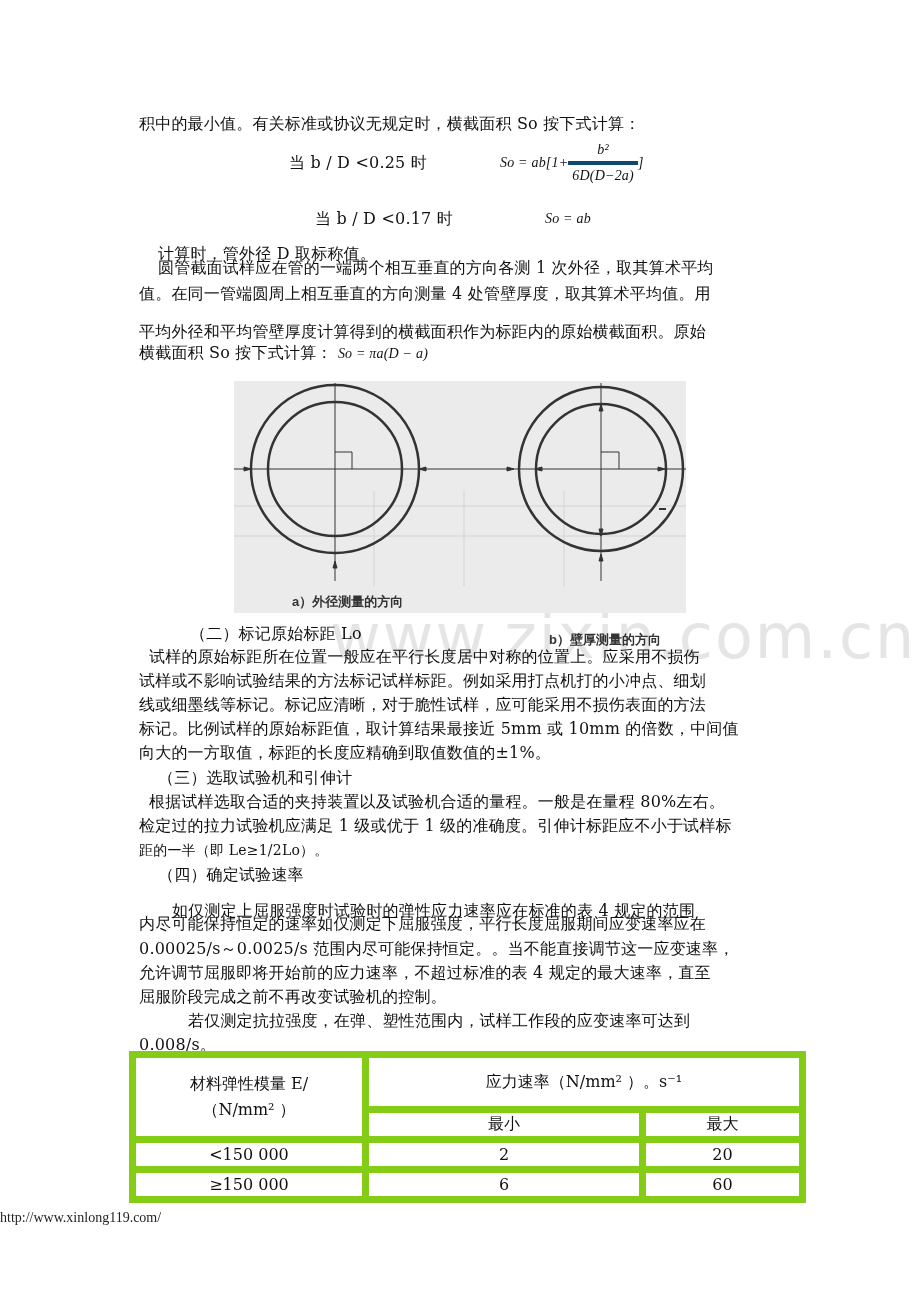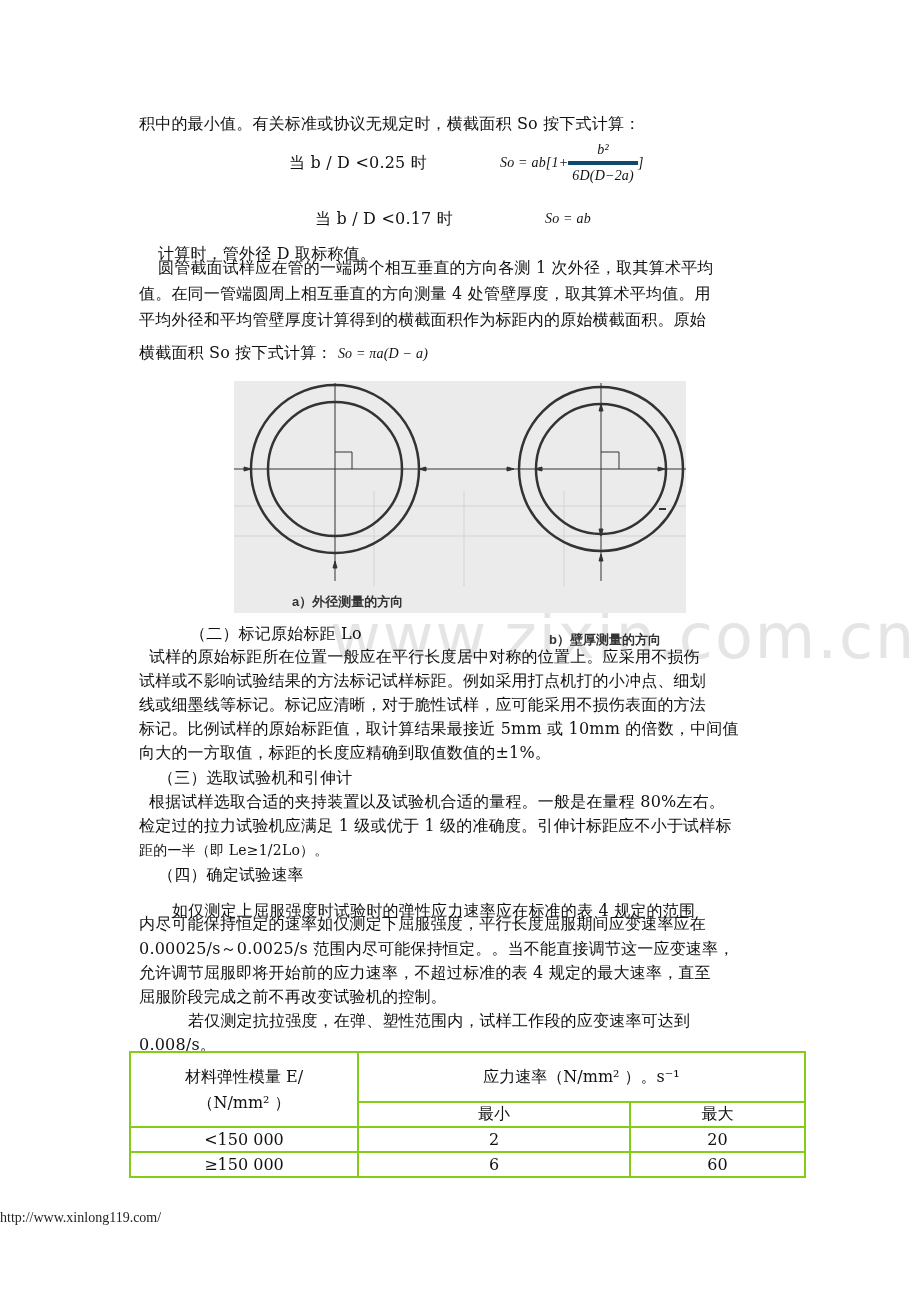--- a/index.html
+++ b/index.html
@@ -8,21 +8,21 @@
   .line { position:absolute; left:139px; font-size:16px; line-height:22px; white-space:nowrap; letter-spacing:0.2px; }
   .math { font-family:"Liberation Serif",serif; font-style:italic; font-size:14px; }
   .frac { display:inline-block; vertical-align:middle; text-align:center; }
   .frac .num { display:block; border-bottom:4px solid #0c4a6e; padding:0 4px; }
   .frac .den { display:block; padding:0 4px; }
   .watermark { position:absolute; left:330px; top:600px; font-family:"DejaVu Sans",sans-serif; font-size:62px; color:rgba(180,180,180,0.35); letter-spacing:2px; }
   .figure { position:absolute; left:234px; top:381px; width:452px; height:232px; background:#ebebeb; }
   .figure svg { position:absolute; left:0; top:0; }
   .caption { position:absolute; top:212px; font-family:Liberation Sans, sans-serif; font-size:13px; font-weight:bold; color:#333; }
   table.rate { position:absolute; left:129px; top:1051px; width:677px; border-collapse:collapse; font-size:16px; }
-  table.rate td { border:2px solid #84cc16; text-align:center; height:23px; padding:0; }
+  table.rate td { border:7px solid #84cc16; text-align:center; height:23px; padding:0; }
   .footer { position:absolute; top:1210px; left:0; width:920px; text-align:left; font-family:"Liberation Serif",serif; font-size:14px; color:#222; }
 </style>
 </head>
 <body>
 
 <div class="watermark">www.zixin.com.cn</div>
 
 <div class="line" style="top:113px;">积中的最小值。有关标准或协议无规定时，横截面积 So 按下式计算：</div>
 
 <div class="line" style="top:152px; left:289px;">当  b / D &lt;0.25 时</div>
@@ -34,21 +34,21 @@
   </span>
   <span>]</span>
 </div>
 
 <div class="line" style="top:208px; left:315px;">当  b / D &lt;0.17 时</div>
 <div class="line math" style="top:208px; left:545px;">So = ab</div>
 
 <div class="line" style="top:233px; left:158px;margin-top:10px;">计算时，管外径 D 取标称值。</div>
 <div class="line" style="top:257px; left:158px;">圆管截面试样应在管的一端两个相互垂直的方向各测 1 次外径，取其算术平均</div>
 <div class="line" style="top:283px;">值。在同一管端圆周上相互垂直的方向测量 4 处管壁厚度，取其算术平均值。用</div>
-<div class="line" style="top:309px;text-align:right;">平均外径和平均管壁厚度计算得到的横截面积作为标距内的原始横截面积。原始</div>
+<div class="line" style="top:321px;text-align:right;">平均外径和平均管壁厚度计算得到的横截面积作为标距内的原始横截面积。原始</div>
 <div class="line" style="top:342px;text-align:center;">
   <span>横截面积 So 按下式计算：</span>
   <span class="math">So = πa(D − a)</span>
 </div>
 
 <div class="figure">
   <svg width="452" height="232">
 
     <g opacity="0.15" stroke="#555" fill="none">
       <line x1="0" y1="125" x2="452" y2="125"></line>

